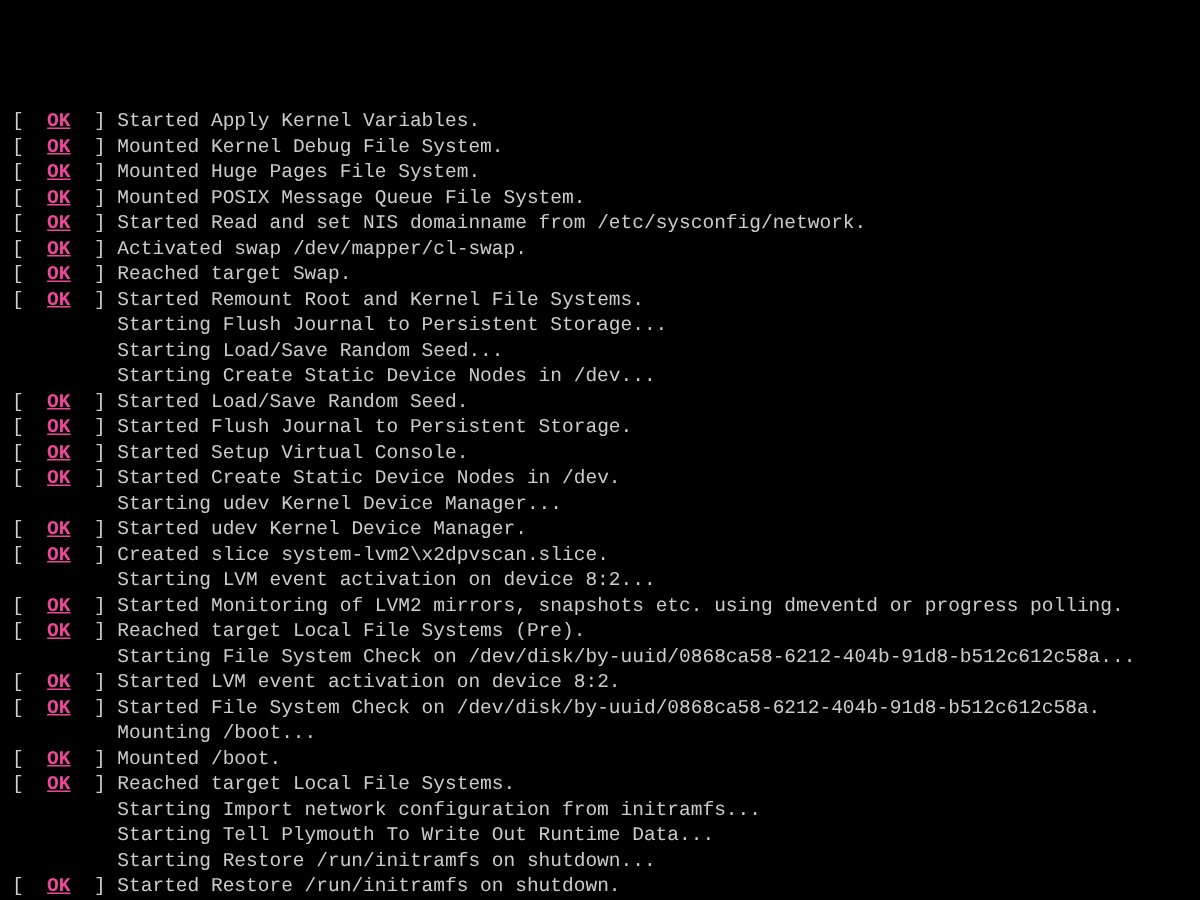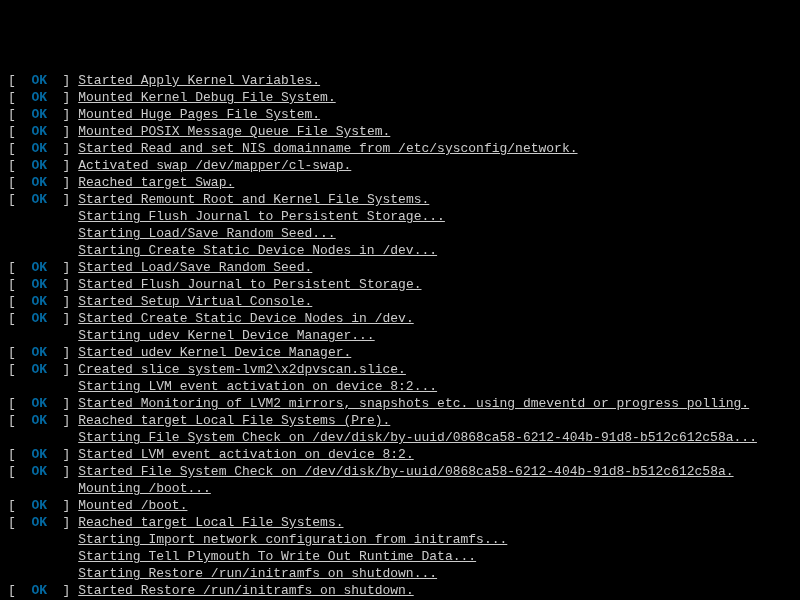--- a/index.html
+++ b/index.html
@@ -20,22 +20,22 @@
       white-space: pre;
     }
     .boot-log {
       display: block;
     }
     .line {
       display: block;
       white-space: pre;
     }
     .bracket { color: #cccccc; }
-    .ok { color: #0369a1; font-weight: bold; }
-    .msg { color: #cccccc; text-decoration: underline; }
+    .ok { color: #ec4899; font-weight: bold; text-decoration: underline; }
+    .msg { color: #cccccc; }
   </style>
 </head>
 <body>
 
 
 
 <div class="boot-log" id="boot-log"><span class="line"><span class="bracket">[  </span><span class="ok">OK</span><span class="bracket">  ] </span><span class="msg">Started Apply Kernel Variables.</span></span><span class="line"><span class="bracket">[  </span><span class="ok">OK</span><span class="bracket">  ] </span><span class="msg">Mounted Kernel Debug File System.</span></span><span class="line"><span class="bracket">[  </span><span class="ok">OK</span><span class="bracket">  ] </span><span class="msg">Mounted Huge Pages File System.</span></span><span class="line"><span class="bracket">[  </span><span class="ok">OK</span><span class="bracket">  ] </span><span class="msg">Mounted POSIX Message Queue File System.</span></span><span class="line"><span class="bracket">[  </span><span class="ok">OK</span><span class="bracket">  ] </span><span class="msg">Started Read and set NIS domainname from /etc/sysconfig/network.</span></span><span class="line"><span class="bracket">[  </span><span class="ok">OK</span><span class="bracket">  ] </span><span class="msg">Activated swap /dev/mapper/cl-swap.</span></span><span class="line"><span class="bracket">[  </span><span class="ok">OK</span><span class="bracket">  ] </span><span class="msg">Reached target Swap.</span></span><span class="line"><span class="bracket">[  </span><span class="ok">OK</span><span class="bracket">  ] </span><span class="msg">Started Remount Root and Kernel File Systems.</span></span><span class="line"><span class="bracket">         </span><span class="msg">Starting Flush Journal to Persistent Storage...</span></span><span class="line"><span class="bracket">         </span><span class="msg">Starting Load/Save Random Seed...</span></span><span class="line"><span class="bracket">         </span><span class="msg">Starting Create Static Device Nodes in /dev...</span></span><span class="line"><span class="bracket">[  </span><span class="ok">OK</span><span class="bracket">  ] </span><span class="msg">Started Load/Save Random Seed.</span></span><span class="line"><span class="bracket">[  </span><span class="ok">OK</span><span class="bracket">  ] </span><span class="msg">Started Flush Journal to Persistent Storage.</span></span><span class="line"><span class="bracket">[  </span><span class="ok">OK</span><span class="bracket">  ] </span><span class="msg">Started Setup Virtual Console.</span></span><span class="line"><span class="bracket">[  </span><span class="ok">OK</span><span class="bracket">  ] </span><span class="msg">Started Create Static Device Nodes in /dev.</span></span><span class="line"><span class="bracket">         </span><span class="msg">Starting udev Kernel Device Manager...</span></span><span class="line"><span class="bracket">[  </span><span class="ok">OK</span><span class="bracket">  ] </span><span class="msg">Started udev Kernel Device Manager.</span></span><span class="line"><span class="bracket">[  </span><span class="ok">OK</span><span class="bracket">  ] </span><span class="msg">Created slice system-lvm2\x2dpvscan.slice.</span></span><span class="line"><span class="bracket">         </span><span class="msg">Starting LVM event activation on device 8:2...</span></span><span class="line"><span class="bracket">[  </span><span class="ok">OK</span><span class="bracket">  ] </span><span class="msg">Started Monitoring of LVM2 mirrors, snapshots etc. using dmeventd or progress polling.</span></span><span class="line"><span class="bracket">[  </span><span class="ok">OK</span><span class="bracket">  ] </span><span class="msg">Reached target Local File Systems (Pre).</span></span><span class="line"><span class="bracket">         </span><span class="msg">Starting File System Check on /dev/disk/by-uuid/0868ca58-6212-404b-91d8-b512c612c58a...</span></span><span class="line"><span class="bracket">[  </span><span class="ok">OK</span><span class="bracket">  ] </span><span class="msg">Started LVM event activation on device 8:2.</span></span><span class="line"><span class="bracket">[  </span><span class="ok">OK</span><span class="bracket">  ] </span><span class="msg">Started File System Check on /dev/disk/by-uuid/0868ca58-6212-404b-91d8-b512c612c58a.</span></span><span class="line"><span class="bracket">         </span><span class="msg">Mounting /boot...</span></span><span class="line"><span class="bracket">[  </span><span class="ok">OK</span><span class="bracket">  ] </span><span class="msg">Mounted /boot.</span></span><span class="line"><span class="bracket">[  </span><span class="ok">OK</span><span class="bracket">  ] </span><span class="msg">Reached target Local File Systems.</span></span><span class="line"><span class="bracket">         </span><span class="msg">Starting Import network configuration from initramfs...</span></span><span class="line"><span class="bracket">         </span><span class="msg">Starting Tell Plymouth To Write Out Runtime Data...</span></span><span class="line"><span class="bracket">         </span><span class="msg">Starting Restore /run/initramfs on shutdown...</span></span><span class="line"><span class="bracket">[  </span><span class="ok">OK</span><span class="bracket">  ] </span><span class="msg">Started Restore /run/initramfs on shutdown.</span></span><span class="line"></span></div>
 
 
 

